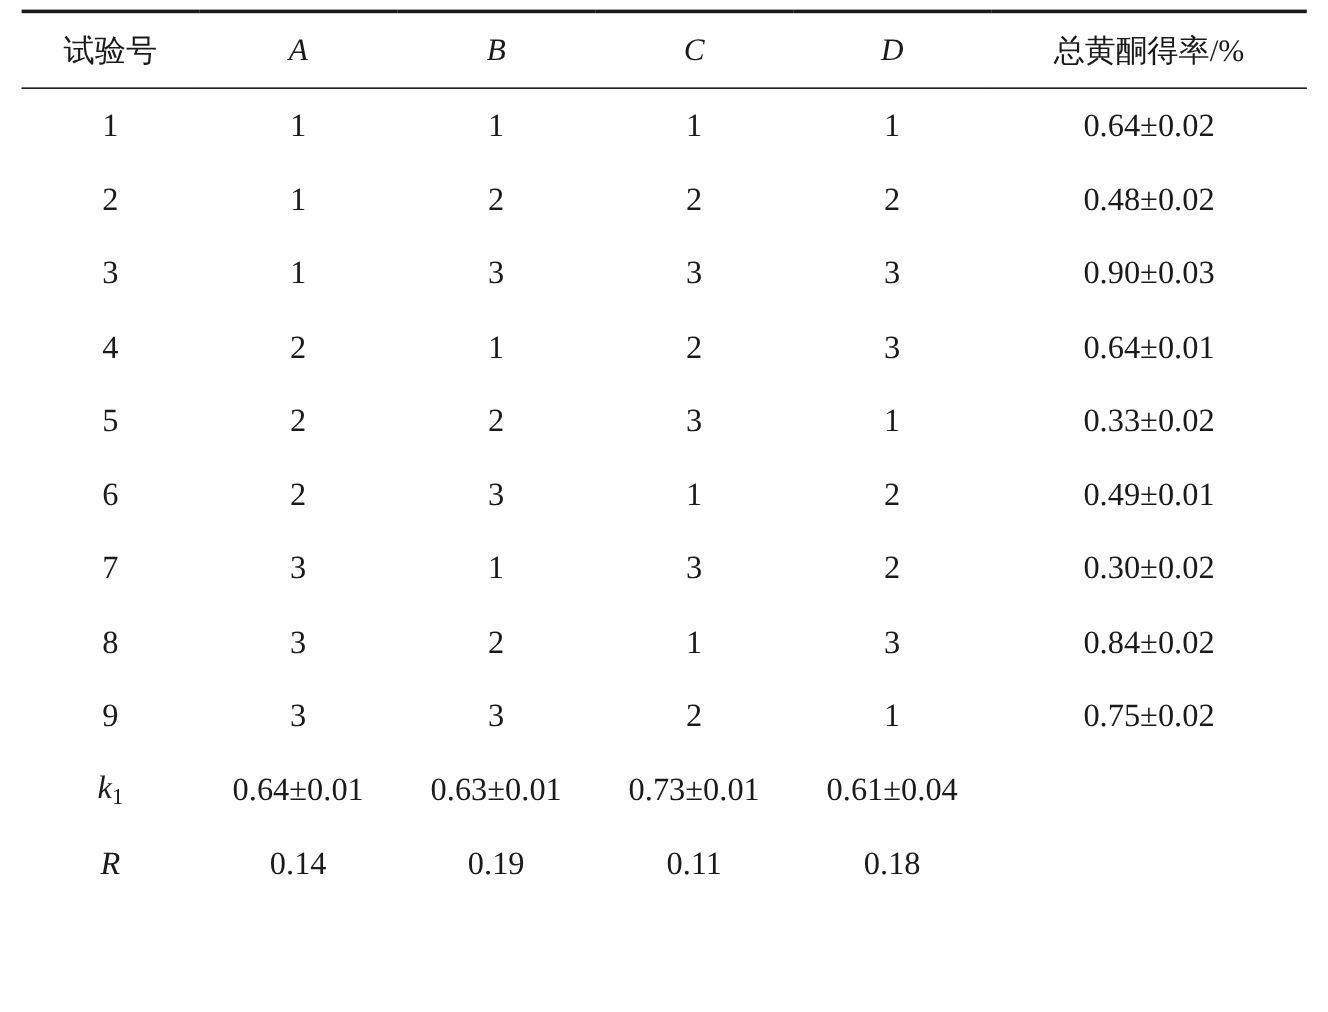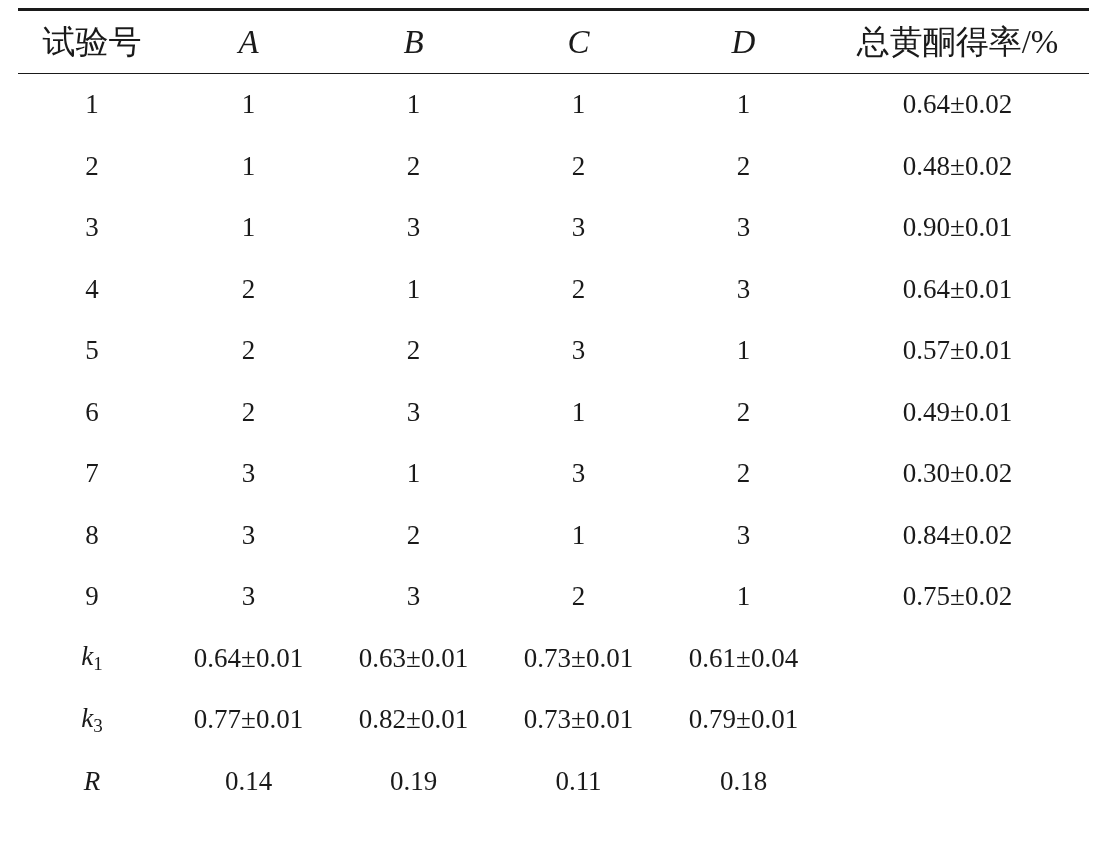--- a/index.html
+++ b/index.html
@@ -38,21 +38,21 @@
   col.c1 { width: 165px; }
   col.c2 { width: 165px; }
   col.c3 { width: 165px; }
   col.c4 { width: 165px; }
   col.c5 { width: 263px; }
 
   .rule-top td {
     border-top: 3px solid #1a1a1a;
   }
   .header-row td {
-    font-size: 33px;
+    font-size: 26px;
     height: 62px;
     border-bottom: 1.5px solid #1a1a1a;
     padding-bottom: 4px;
   }
   .header-row td.ital {
     font-style: italic;
   }
   tbody.body-rows td {
     font-size: 27px;
     height: 61.5px;
@@ -114,37 +114,37 @@
         <td>2</td>
         <td>2</td>
         <td>0.48±0.02</td>
       </tr>
       <tr>
         <td>3</td>
         <td>1</td>
         <td>3</td>
         <td>3</td>
         <td>3</td>
-        <td>0.90±0.01</td>
+        <td>0.90±0.03</td>
       </tr>
       <tr>
         <td>4</td>
         <td>2</td>
         <td>1</td>
         <td>2</td>
         <td>3</td>
         <td>0.64±0.01</td>
       </tr>
       <tr>
         <td>5</td>
         <td>2</td>
         <td>2</td>
         <td>3</td>
         <td>1</td>
-        <td>0.57±0.01</td>
+        <td>0.33±0.02</td>
       </tr>
       <tr>
         <td>6</td>
         <td>2</td>
         <td>3</td>
         <td>1</td>
         <td>2</td>
         <td>0.49±0.01</td>
       </tr>
       <tr>
@@ -177,30 +177,20 @@
           <span class="klabel"><span>k</span><sub>1</sub></span>
         </td>
         <td>0.64±0.01</td>
         <td>0.63±0.01</td>
         <td>0.73±0.01</td>
         <td>0.61±0.04</td>
         <td class="empty-cell"></td>
       </tr>
       <tr>
         <td>
-          <span class="klabel"><span>k</span><sub>3</sub></span>
-        </td>
-        <td>0.77±0.01</td>
-        <td>0.82±0.01</td>
-        <td>0.73±0.01</td>
-        <td>0.79±0.01</td>
-        <td class="empty-cell"></td>
-      </tr>
-      <tr>
-        <td>
           <span class="rlabel">R</span>
         </td>
         <td>0.14</td>
         <td>0.19</td>
         <td>0.11</td>
         <td>0.18</td>
         <td class="empty-cell"></td>
       </tr>
 
     </tbody>

